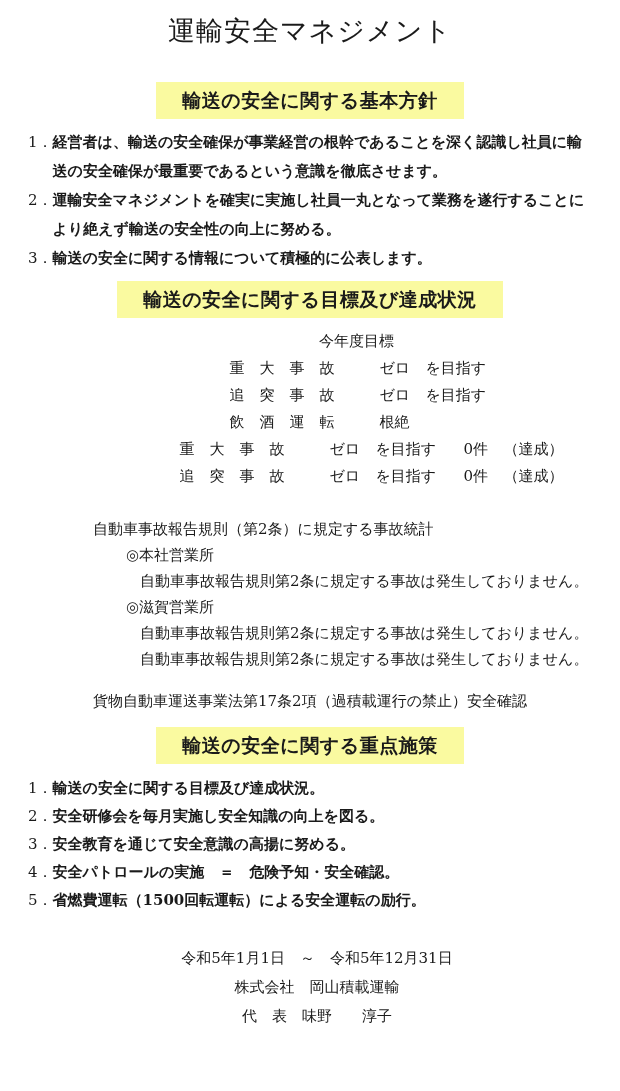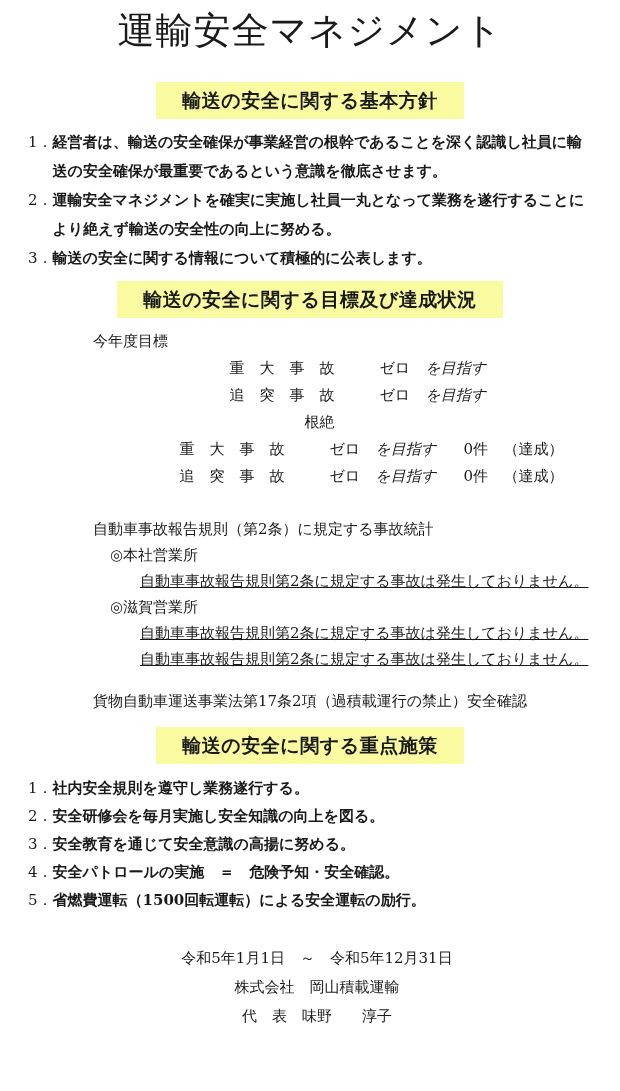--- a/index.html
+++ b/index.html
@@ -18,51 +18,51 @@
     font-size:15px;
   }
   .page{
     width:620px;
     min-height:1091px;
     padding-top:14px;
     background:var(--background);
   }
   .doc-title{
     text-align:center;
-    font-size:37px;
+    font-size:27px;
     font-weight:500;
     letter-spacing:1px;
     line-height:34px;
     margin-bottom:34px;
   }
   .heading-wrap{text-align:center;}
   .heading{
     display:inline-block;
     background:var(--highlight);
     font-size:19px;
     font-weight:bold;
     letter-spacing:0.5px;
     padding:7px 26px;
     line-height:23px;
   }
   .num-list{margin:9px 0 0 28px;width:564px;}
   .num-item{display:flex;line-height:29px;}
   .num-item .num{flex:0 0 20px;}
   .num-item .txt{flex:1;font-weight:bold;}
   .goals{margin:10px 0 0 93px;}
-  .goal-group-label{line-height:27px;}
+  .goal-group-label{line-height:27px;text-align:center;}
   .goal-row{display:flex;margin-left:30px;line-height:27px;justify-content:center;}
   .goal-name{width:150px;}
   .goal-target{width:46px;}
-  .goal-suffix{width:88px;font-style:italic;}
+  .goal-suffix{width:88px;}
   .goal-result{width:40px;}
   .stats{margin:26px 0 0 93px;}
   .stats-intro{line-height:26px;}
-  .office-name{margin-left:17px;line-height:26px;}
-  .office-note{margin-left:47px;line-height:26px;text-decoration:underline;}
+  .office-name{margin-left:33px;line-height:26px;}
+  .office-note{margin-left:47px;line-height:26px;}
   .law-note{margin:16px 0 0 93px;line-height:26px;}
   .sec-goals{margin-top:8px;}
   .sec-measures{margin-top:13px;}
   .measures-list{margin:10px 0 0 28px;width:570px;}
   .measures-list .num-item{line-height:28px;}
   .doc-footer{
     margin-top:30px;
     text-align:center;
     line-height:29px;
     padding-left:14px;
@@ -107,20 +107,21 @@
         <span class="goal-name">重　大　事　故</span>
         <span class="goal-target">ゼロ</span>
         <span class="goal-suffix">を目指す</span>
       </div>
       <div class="goal-row">
         <span class="goal-name">追　突　事　故</span>
         <span class="goal-target">ゼロ</span>
         <span class="goal-suffix">を目指す</span>
       </div>
       <div class="goal-row">
+        <span class="goal-name">飲　酒　運　転</span>
         <span class="goal-target">根絶</span>
         <span class="goal-suffix"></span>
       </div>
 
 
       <div class="goal-row">
         <span class="goal-name">重　大　事　故</span>
         <span class="goal-target">ゼロ</span>
         <span class="goal-suffix">を目指す</span>
         <span class="goal-result">0件</span>
@@ -156,21 +157,21 @@
     </div>
   </div>
 
   <div class="section sec-measures">
     <div class="heading-wrap">
       <span class="heading">輸送の安全に関する重点施策</span>
     </div>
     <div class="num-list measures-list">
       <div class="num-item">
         <span class="num">1．</span>
-        <span class="txt">社内安全規則を遵守し業務遂行する。</span>
+        <span class="txt">輸送の安全に関する目標及び達成状況。</span>
       </div>
       <div class="num-item">
         <span class="num">2．</span>
         <span class="txt">安全研修会を毎月実施し安全知識の向上を図る。</span>
       </div>
       <div class="num-item">
         <span class="num">3．</span>
         <span class="txt">安全教育を通じて安全意識の高揚に努める。</span>
       </div>
       <div class="num-item">

